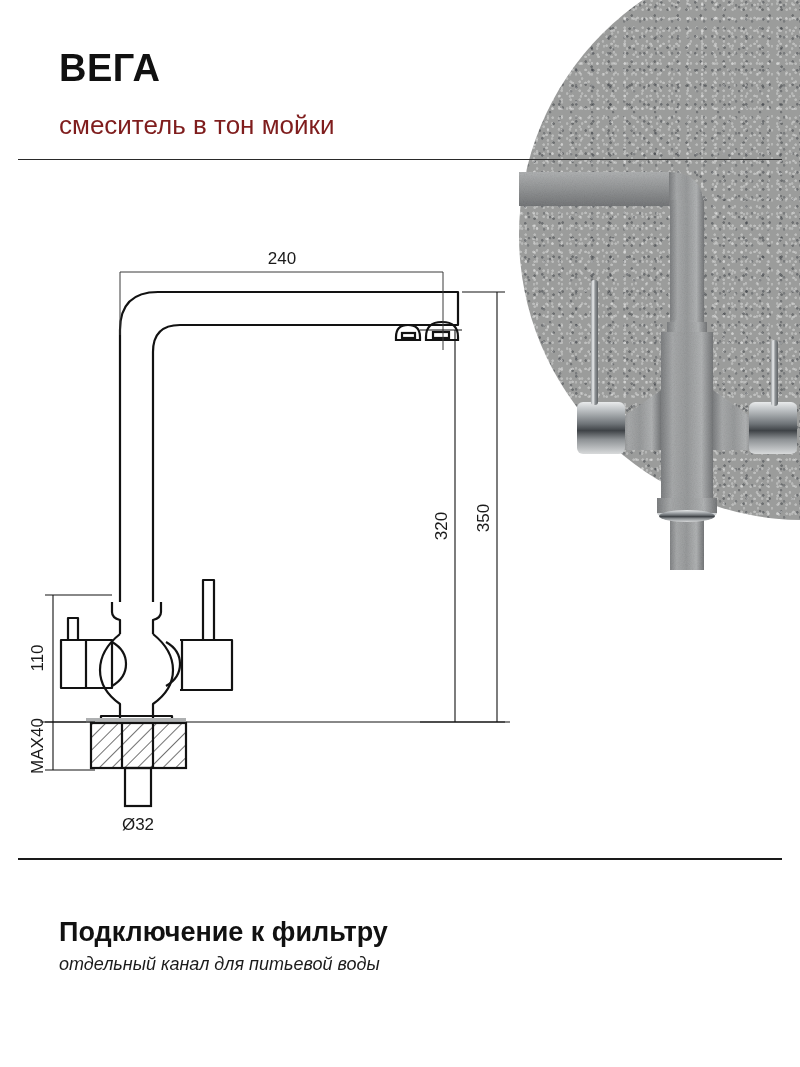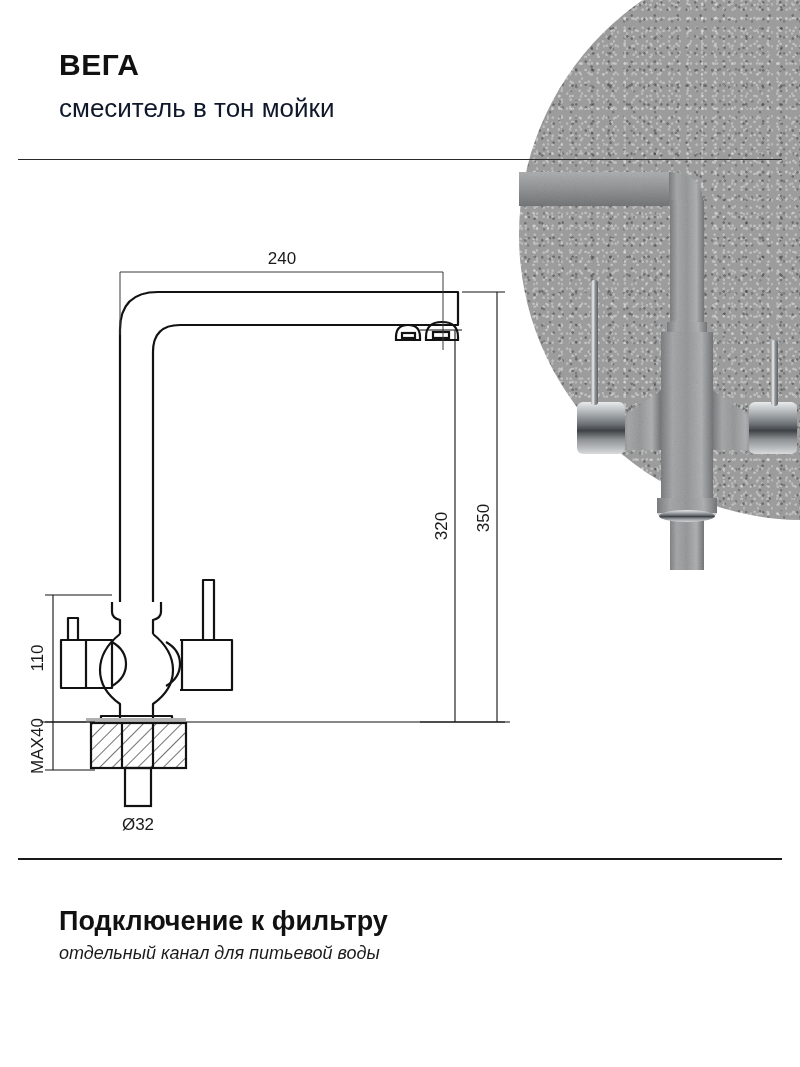--- a/index.html
+++ b/index.html
@@ -47,39 +47,39 @@
     width: 764px;
     height: 1px;
     background: #2a2a2a;
   }
   #rule-top { top: 159px; }
   #rule-bottom { top: 858px; height: 2px; background: #1a1a1a; }
 
   
   #title-block { position: absolute; left: 59px; top: 48px; }
   #product-title {
-    font-size: 30px;
+    font-size: 38px;
     font-weight: bold;
     letter-spacing: .5px;
-    margin: 0 0 12px 0;
+    margin: 0 0 20px 0;
     line-height: 1.1;
   }
   #product-subtitle {
     font-size: 26px;
     font-weight: 300;
     margin: 0;
     line-height: 1.2;
-    color: #0f172a;
+    color: #7f1d1d;
   }
 
   #footer-block { position: absolute; left: 59px; top: 907px; }
   #footer-title {
     font-size: 27px;
     font-weight: bold;
-    margin: 0 0 6px 0;
+    margin: 11px 0 6px 0;
     line-height: 1.1;
   }
   #footer-subtitle {
     font-size: 18px;
     font-weight: 400;
     margin: 0;
     color: #1b1b1b;
     font-style: italic;
   }
 

